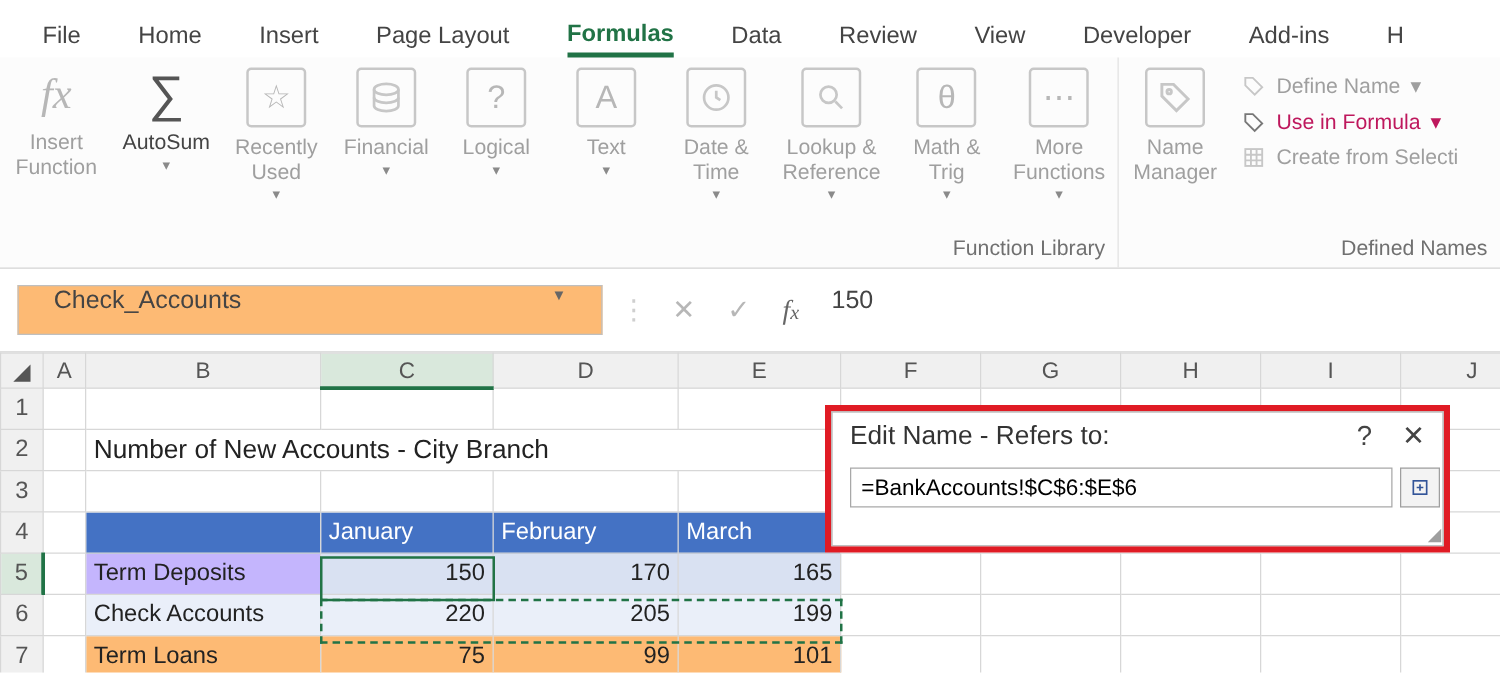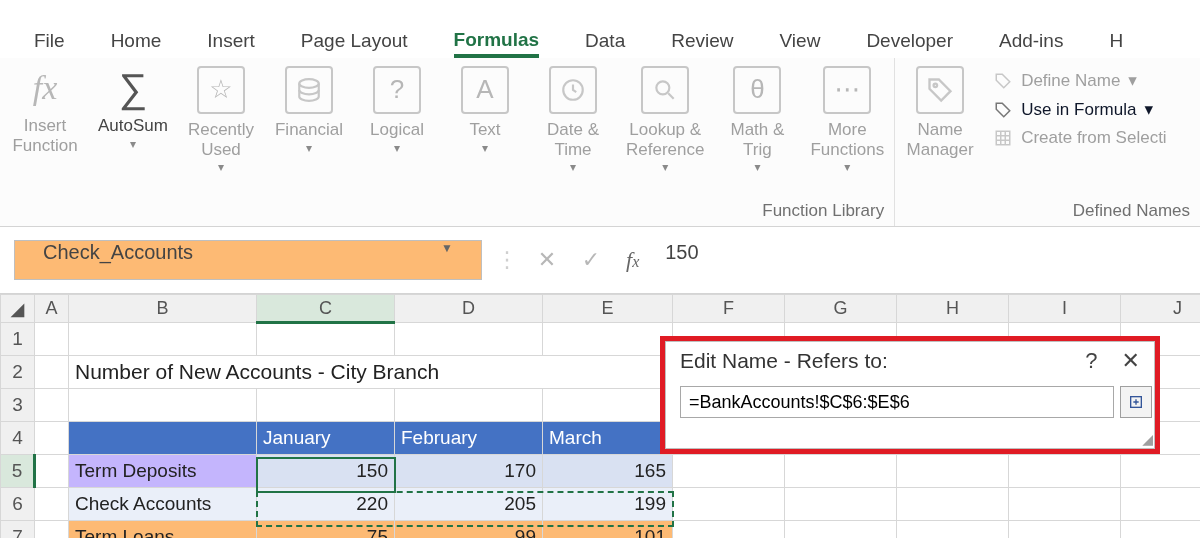--- a/index.html
+++ b/index.html
@@ -1,19 +1,19 @@
 <!DOCTYPE html>
 <html><head>
 <meta charset="utf-8">
 <style>
   html, body { margin:0; padding:0; font-family: "Segoe UI", Arial, sans-serif; background:#fff; color:#444; }
   body { width:1200px; height:538px; overflow:hidden; position:relative; }
 
   
-  .menubar { display:flex; align-items:flex-end; height:42px; padding:16px 30px 0 34px; font-size:19px; color:#444; }
+  .menubar { display:flex; align-items:flex-end; height:42px; padding:4px 30px 0 34px; font-size:19px; color:#444; }
   .menubar .tab { margin-right:46px; padding-bottom:6px; cursor:pointer; }
   .menubar .tab.active { color:#217346; font-weight:600; border-bottom:4px solid #217346; padding-bottom:3px;}
   .menubar .tab:last-child { margin-right:0;}
 
   
   .ribbon { display:flex; border-bottom:1px solid #d4d4d4; height:168px; background:#fcfcfc; }
   .ribbon-group { display:flex; flex-direction:column; border-right:1px solid #e1e1e1; padding:4px 10px 2px 10px; }
   .ribbon-group:last-child { border-right:none; }
   .ribbon-buttons { flex:1; display:flex; align-items:flex-start; gap:18px; padding-top:4px;}
   .group-label { text-align:right; font-size:17px; color:#707070; padding:3px 0 3px 0;}
@@ -186,21 +186,21 @@
       <div class="small-stack">
         <div class="row">
           <span class="mini-ico">
             <svg width="18" height="18" viewBox="0 0 24 24" fill="none" stroke="#c7c7c7" stroke-width="2">
                 <path d="M3 3h8l10 10-8 8L3 11V3z"></path>
               </svg>
           </span>
           <span>Define Name</span>
           <span class="chev">▾</span>
         </div>
-        <div class="row" style="color:#0f172a;">
+        <div class="row" style="color:#be185d;">
           <span class="mini-ico" style="color:#555;">
             <svg width="18" height="18" viewBox="0 0 24 24" fill="none" stroke="#777" stroke-width="2">
                 <path d="M3 3h8l10 10-8 8L3 11V3z"></path>
               </svg>
           </span>
           <span>Use in Formula</span>
           <span class="chev">▾</span>
         </div>
         <div class="row">
           <span class="mini-ico">

